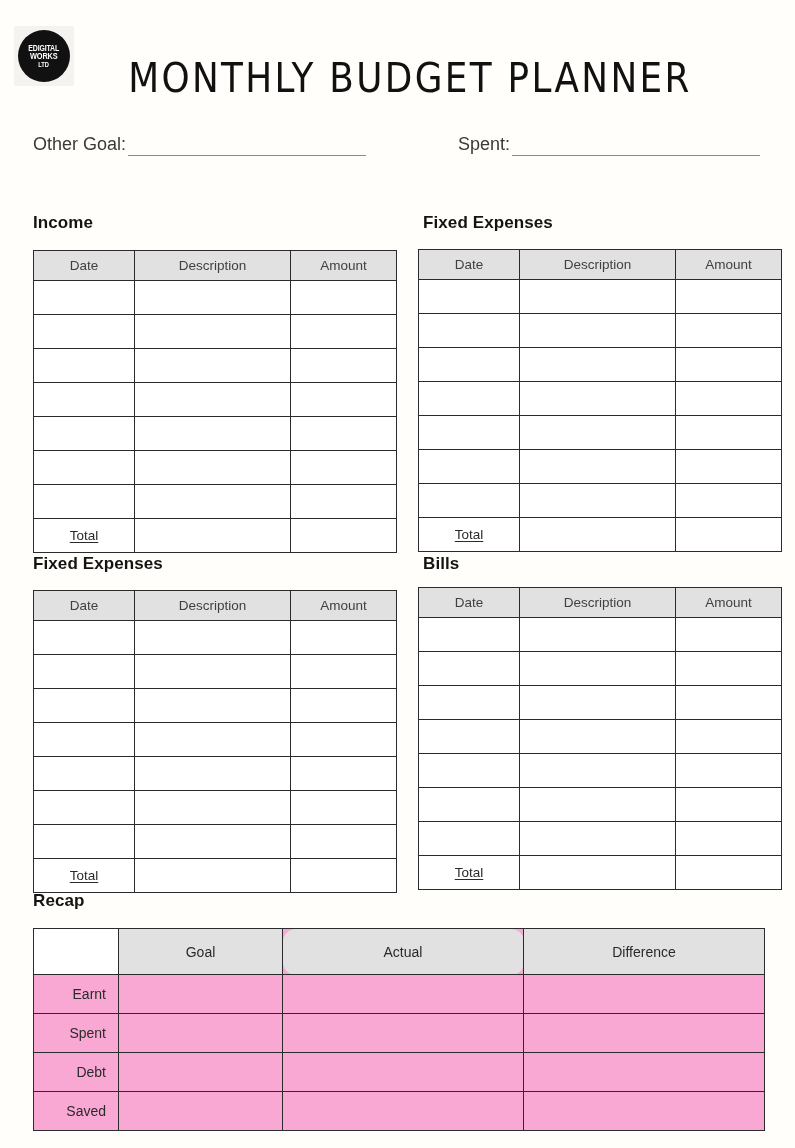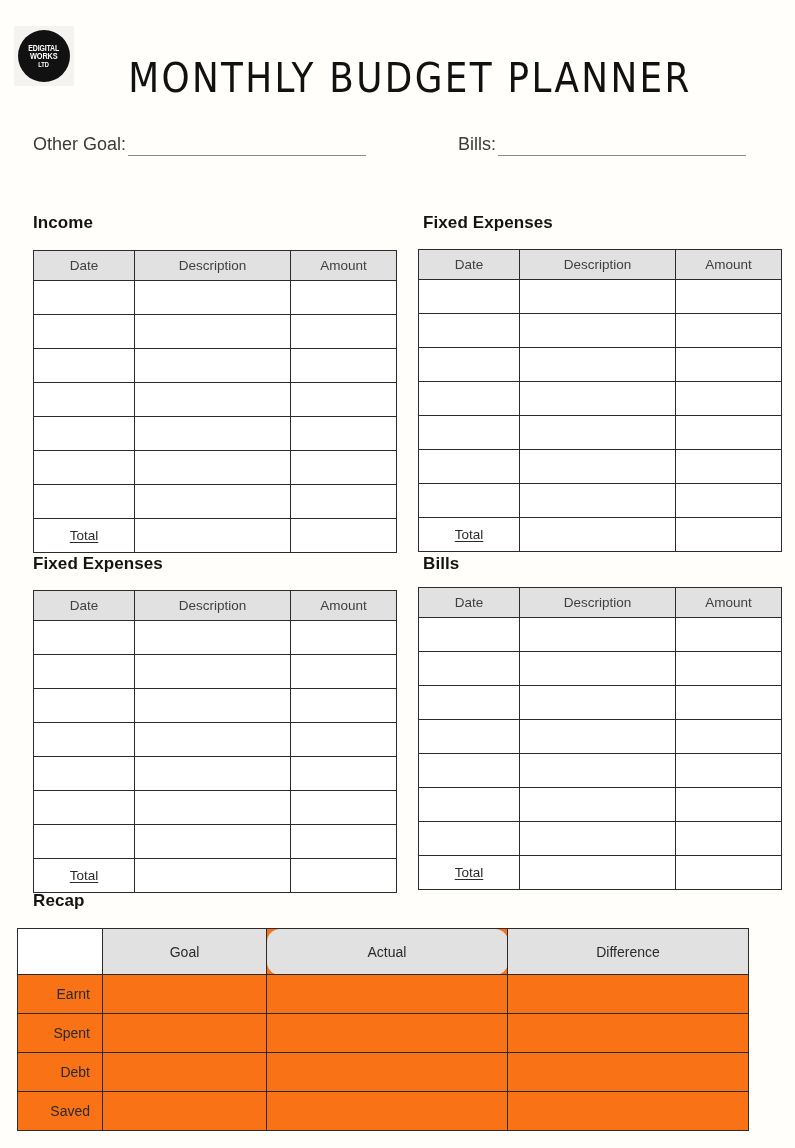--- a/index.html
+++ b/index.html
@@ -130,25 +130,25 @@
     text-underline-offset: 2px;
   }
 
   .col-date   { width: 100px; }
   .col-desc   { width: 155px; }
   .col-amount { width: 105px; }
 
   
   .recap-table {
     position: absolute;
-    left: 17px;
+    left: 33px;
     top: 928px;
     border-collapse: collapse;
     table-layout: fixed;
-    background: #f97316;
+    background: #f9a8d4;
   }
   .recap-table th,
   .recap-table td {
     border: 1.9px solid #2b2b2b;
     padding: 0;
     height: 38px;
   }
   .recap-table th {
     background: #e2e1e1;
     font-weight: 400;
@@ -181,21 +181,21 @@
 </div>
 
 <div class="doc-title">MONTHLY BUDGET PLANNER</div>
 
 <div class="field" id="field-budget-goal">
   <span class="field-label">Other Goal:</span>
   <span class="field-rule"></span>
 </div>
 
 <div class="field" id="field-month">
-  <span class="field-label">Bills:</span>
+  <span class="field-label">Spent:</span>
   <span class="field-rule"></span>
 </div>
 
 <div class="section-heading" style="left:33px; top:213px;">Income</div>
 <table class="budget-table" id="table-income" style="left:33px; top:250px;">
   <thead>
     <tr>
       <th class="col-date">Date</th>
       <th class="col-desc">Description</th>
       <th class="col-amount">Amount</th>

